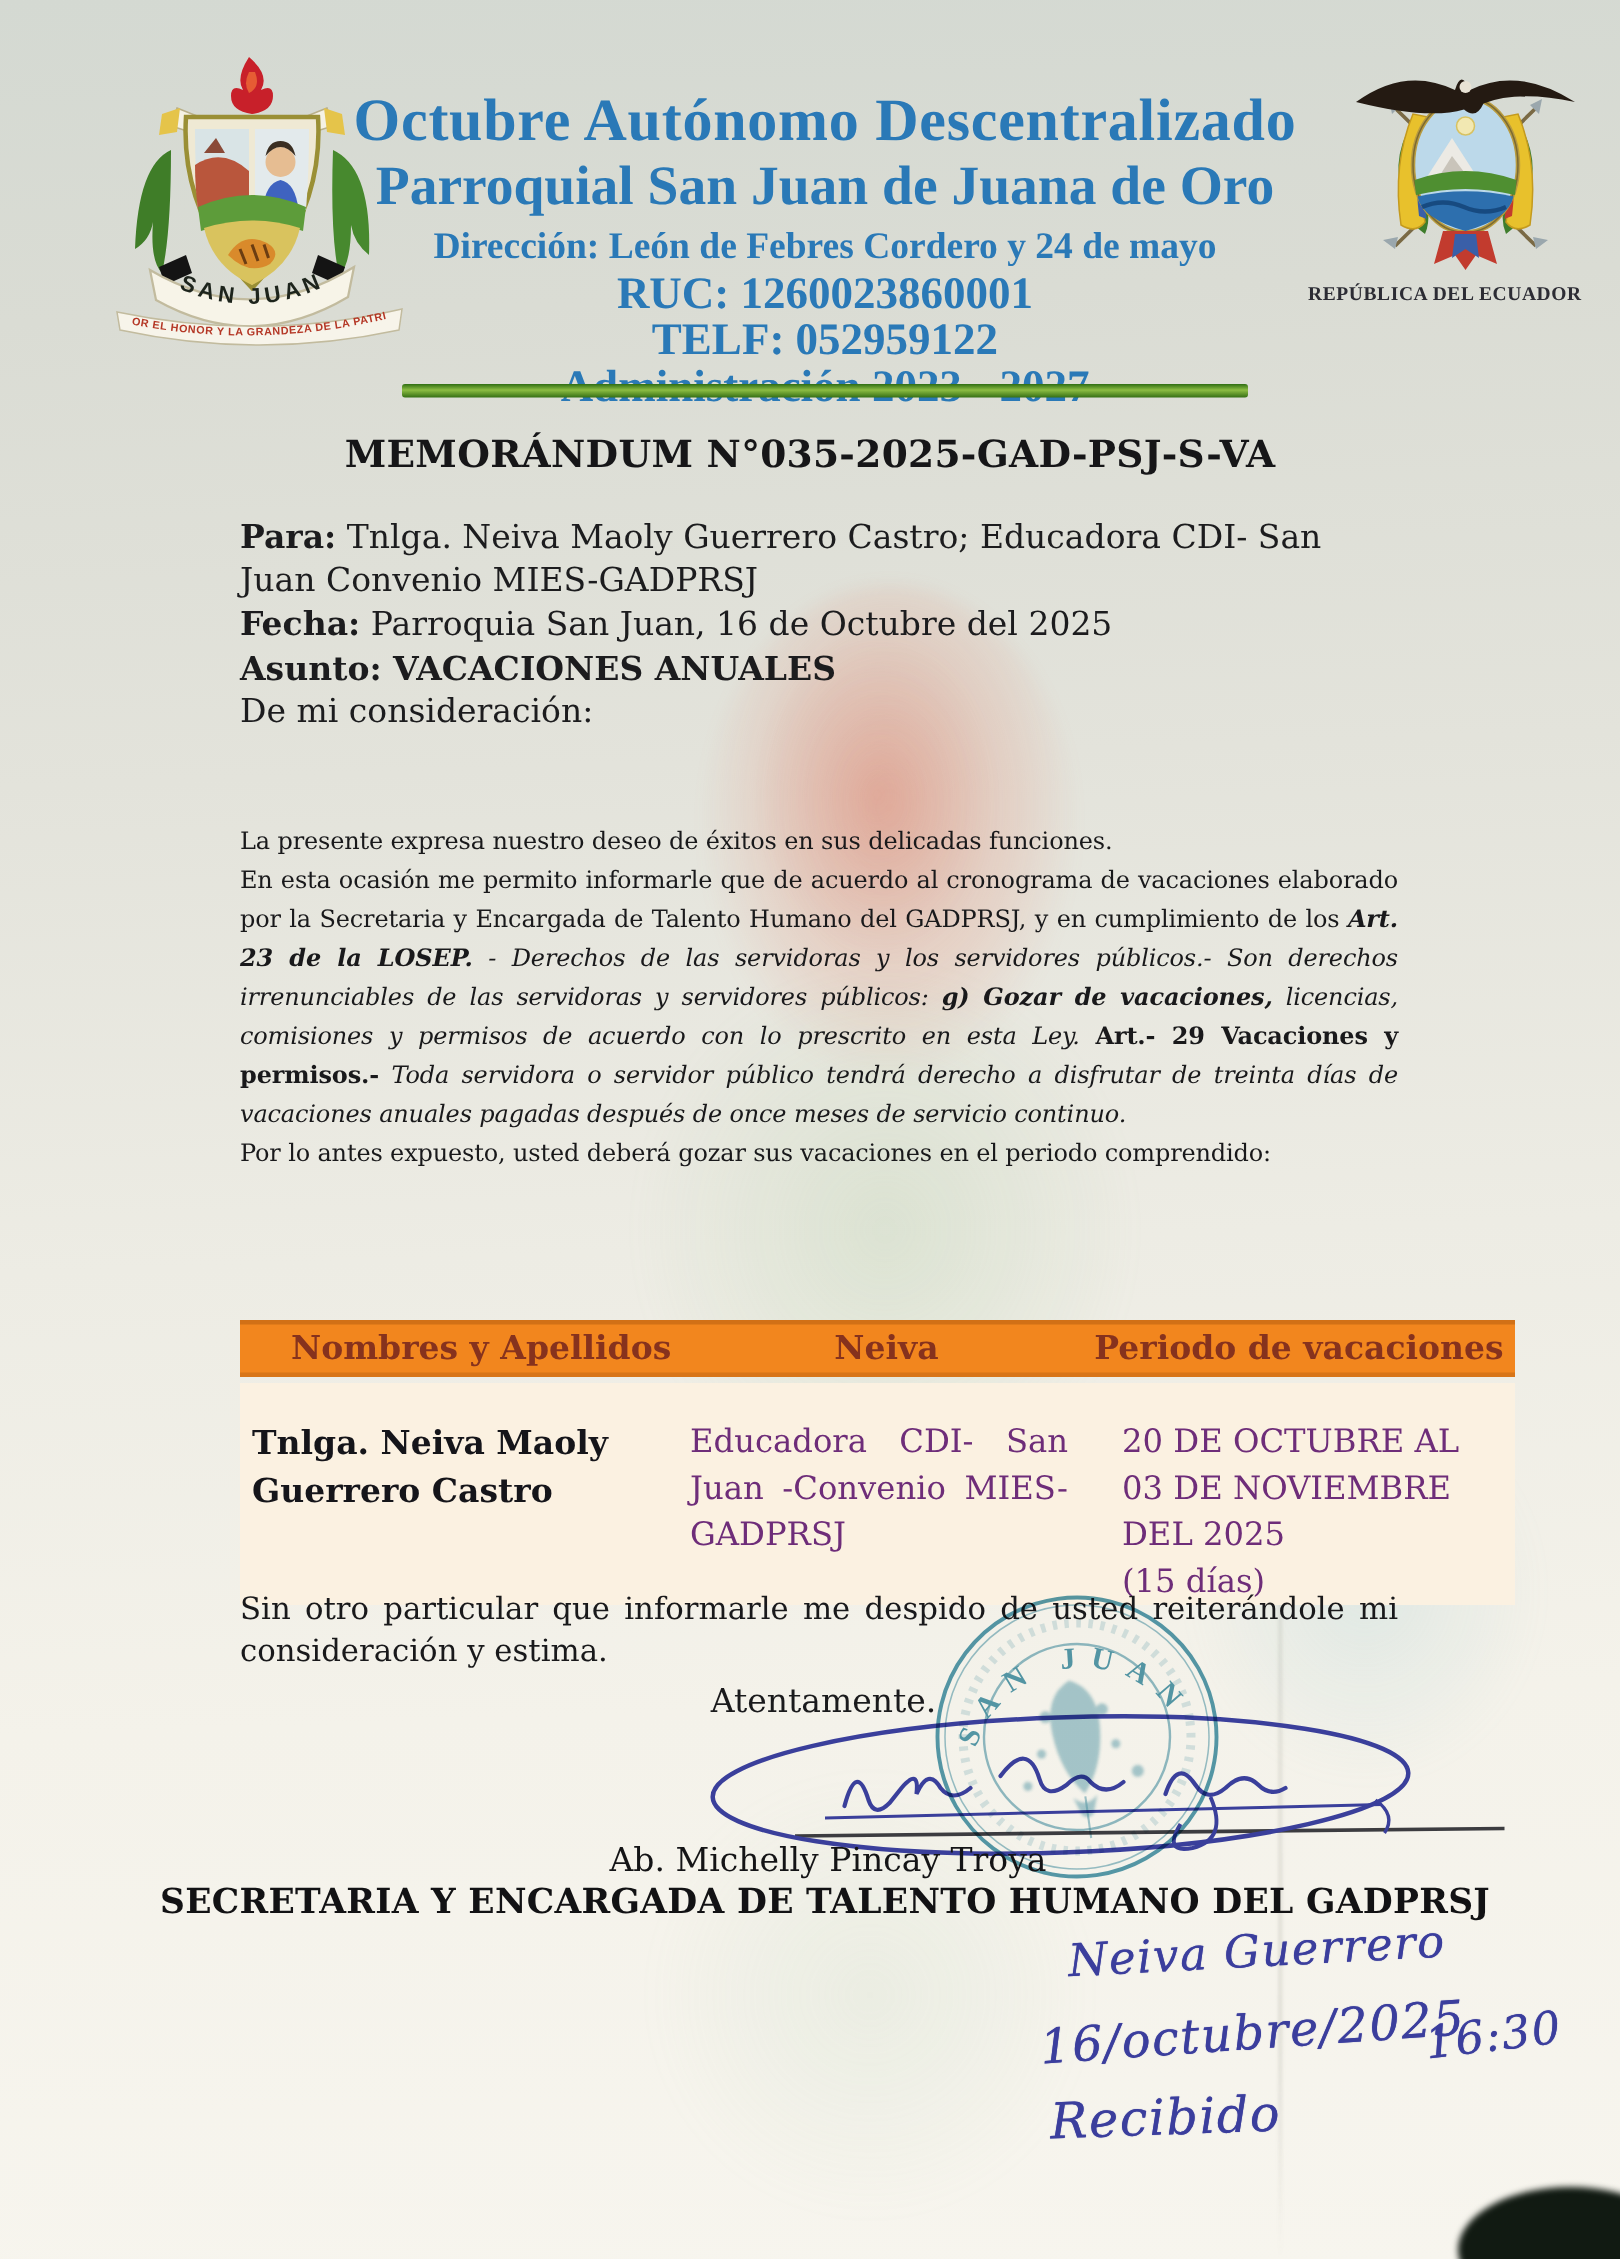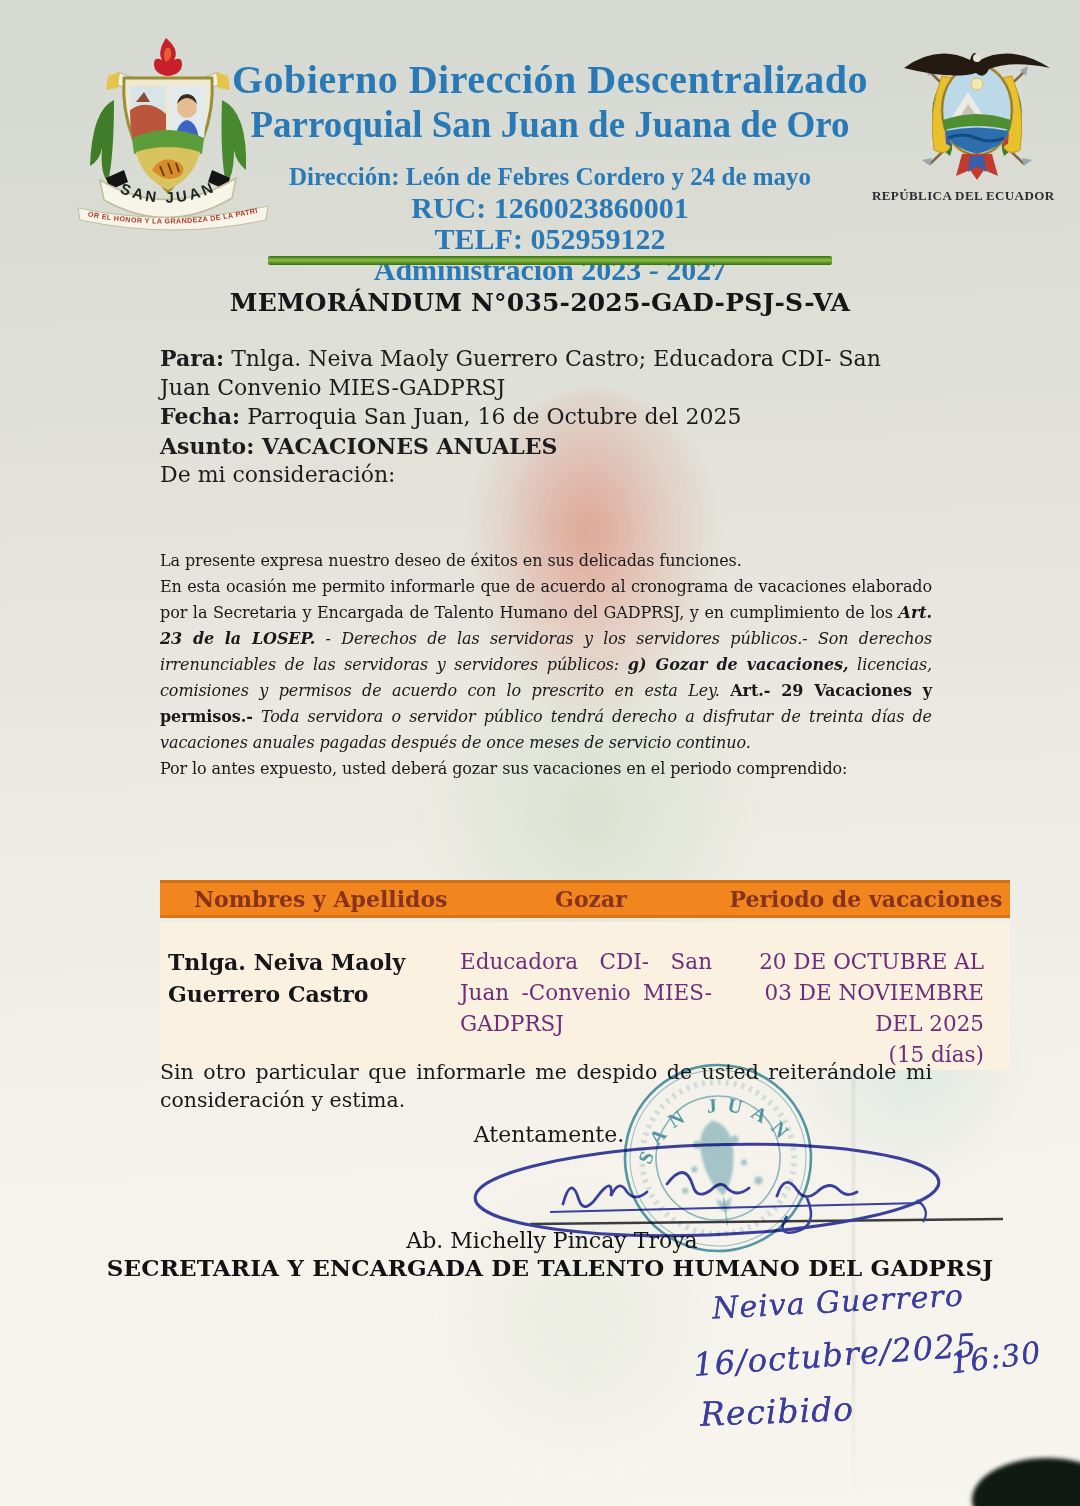--- a/index.html
+++ b/index.html
@@ -27,21 +27,21 @@
     background:#111a12;border-radius:50%;filter:blur(2px);}
   
   .crest-left{position:absolute;left:48px;top:30px;}
   .crest-right{position:absolute;left:892px;top:36px;}
   .ec-caption{position:absolute;left:872px;top:188px;width:200px;
     font-family:"Liberation Serif",serif;font-size:13px;font-weight:bold;letter-spacing:.4px;color:#2c2c34;}
   .head-text{position:absolute;left:180px;top:58px;width:740px;text-align:center;
     font-family:"Liberation Serif",serif;font-weight:bold;color:#2a79b7;}
   .org1{font-size:40px;line-height:44px;letter-spacing:.5px;}
   .org2{font-size:37px;line-height:42px;margin-top:2px;}
-  .addr{font-size:25px;line-height:30px;margin-top:16px;}
+  .addr{font-size:25px;line-height:30px;margin-top:4px;}
   .ruc,.tel,.adm{font-size:30px;line-height:30px;margin-top:1px;}
   .green-rule{position:absolute;left:268px;top:256px;width:564px;height:9px;border-radius:2px;
     background:linear-gradient(180deg,#2f6e13 0%,#8cbd43 45%,#356f14 100%);}
   
   .memo-title{position:absolute;left:140px;top:288px;width:800px;text-align:center;
     font-weight:bold;font-size:25px;letter-spacing:.2px;color:#161618;}
   .meta{position:absolute;left:160px;top:344px;width:772px;font-size:22px;line-height:28.5px;}
   .meta .b{font-weight:bold;}
   .meta div{white-space:pre-wrap;}
   .body-text{position:absolute;left:160px;top:548px;width:772px;font-size:16px;line-height:26px;
@@ -53,21 +53,21 @@
   .vac-head{display:grid;grid-template-columns:300px 262px 288px;align-items:center;height:38px;
     background:#f2861e;box-shadow:inset 0 3px 0 rgba(183,94,16,.55), inset 0 -3px 0 rgba(190,99,18,.5);
     color:#86321d;font-weight:bold;font-size:22px;}
   .vac-head .h1{padding-left:34px;}
   .vac-head .h2{text-align:center;}
   .vac-head .h3{text-align:center;}
   .vac-row{display:grid;grid-template-columns:300px 262px 288px;background:#fbf1e1;min-height:134px;
     margin-top:4px;padding-top:24px;box-sizing:border-box;}
   .cell-nombre{padding-left:8px;width:250px;font-weight:bold;font-size:22px;line-height:32px;color:#15151a;}
   .cell-cargo{width:252px;font-size:21.5px;line-height:31px;text-align:justify;color:#6e2d79;}
-  .cell-periodo{padding:0 26px;font-size:21.5px;line-height:31px;text-align:right;color:#6e2d79;}
+  .cell-periodo{padding:0 26px;font-size:21.5px;line-height:31px;text-align:left;color:#6e2d79;}
   
   .farewell{position:absolute;left:160px;top:1058px;width:772px;font-size:20.5px;line-height:28px;
     text-align:justify;color:#19191b;}
   .salute{position:absolute;left:409px;top:1122px;width:280px;text-align:center;font-size:22px;color:#1a1a1c;}
   .signature-svg{position:absolute;left:455px;top:1140px;}
   .stamp-svg{position:absolute;left:615px;top:1058px;mix-blend-mode:multiply;opacity:.92;}
   .signer-name{position:absolute;left:302px;top:1228px;width:500px;text-align:center;font-size:22px;color:#141416;}
   .signer-title{position:absolute;left:85px;top:1254px;width:930px;text-align:center;
     font-weight:bold;font-size:23px;letter-spacing:.2px;color:#121214;}
   
@@ -166,21 +166,21 @@
 
     <path d="M12,32 Q45,8 78,24 Q82,10 88,24 Q120,8 158,32 Q120,24 97,33 Q92,44 84,37 Q60,44 12,32 Z" fill="#241a12"></path>
     <circle cx="85" cy="22" r="4" fill="#e8e2d4"></circle>
 
     <path d="M70,118 L64,140 L78,134 L85,144 L92,134 L106,140 L100,118 Z" fill="#c23b2e"></path>
     <path d="M78,120 L76,136 L85,130 L94,136 L92,120 Z" fill="#3a5fa8"></path>
   </svg>
   <div class="ec-caption">REPÚBLICA DEL ECUADOR</div>
 
   <div class="head-text">
-    <div class="org1">Gobierno Dirección Descentralizado</div>
+    <div class="org1">Octubre Autónomo Descentralizado</div>
     <div class="org2">Parroquial San Juan de Juana de Oro</div>
     <div class="addr">Dirección: León de Febres Cordero y 24 de mayo</div>
     <div class="ruc">RUC: 1260023860001</div>
     <div class="tel">TELF: 052959122</div>
     <div class="adm">Administración 2023 - 2027</div>
   </div>
   <div class="green-rule"></div>
 
   <div class="memo-title">MEMORÁNDUM N°035-2025-GAD-PSJ-S-VA</div>
 
@@ -193,21 +193,21 @@
 
   <div class="body-text">
     <div>La presente expresa nuestro deseo de éxitos en sus delicadas funciones.</div>
     <div class="just"><span>En esta ocasión me permito informarle que de acuerdo al cronograma de vacaciones elaborado por la Secretaria y Encargada de Talento Humano del GADPRSJ, y en cumplimiento de los </span><span class="bi">Art. 23 de la LOSEP.</span><span class="i"> - Derechos de las servidoras y los servidores públicos.- Son derechos irrenunciables de las servidoras y servidores públicos: </span><span class="bi">g) Gozar de vacaciones,</span><span class="i"> licencias, comisiones y permisos de acuerdo con lo prescrito en esta Ley. </span><span class="b">Art.- 29 Vacaciones y permisos.-</span><span class="i"> Toda servidora o servidor público tendrá derecho a disfrutar de treinta días de vacaciones anuales pagadas después de once meses de servicio continuo.</span></div>
     <div class="just">Por lo antes expuesto, usted deberá gozar sus vacaciones en el periodo comprendido:</div>
   </div>
 
   <div class="vac-table">
     <div class="vac-head">
       <div class="h1">Nombres y Apellidos</div>
-      <div class="h2">Gozar</div>
+      <div class="h2">Neiva</div>
       <div class="h3">Periodo de vacaciones</div>
     </div>
     <div class="vac-row">
       <div class="cell-nombre">Tnlga. Neiva Maoly Guerrero Castro</div>
       <div class="cell-cargo">Educadora CDI- San Juan -Convenio MIES- GADPRSJ</div>
       <div class="cell-periodo">
         <div>20 DE OCTUBRE AL 03 DE NOVIEMBRE DEL 2025</div>
         <div>(15 días)</div>
       </div>
     </div>

